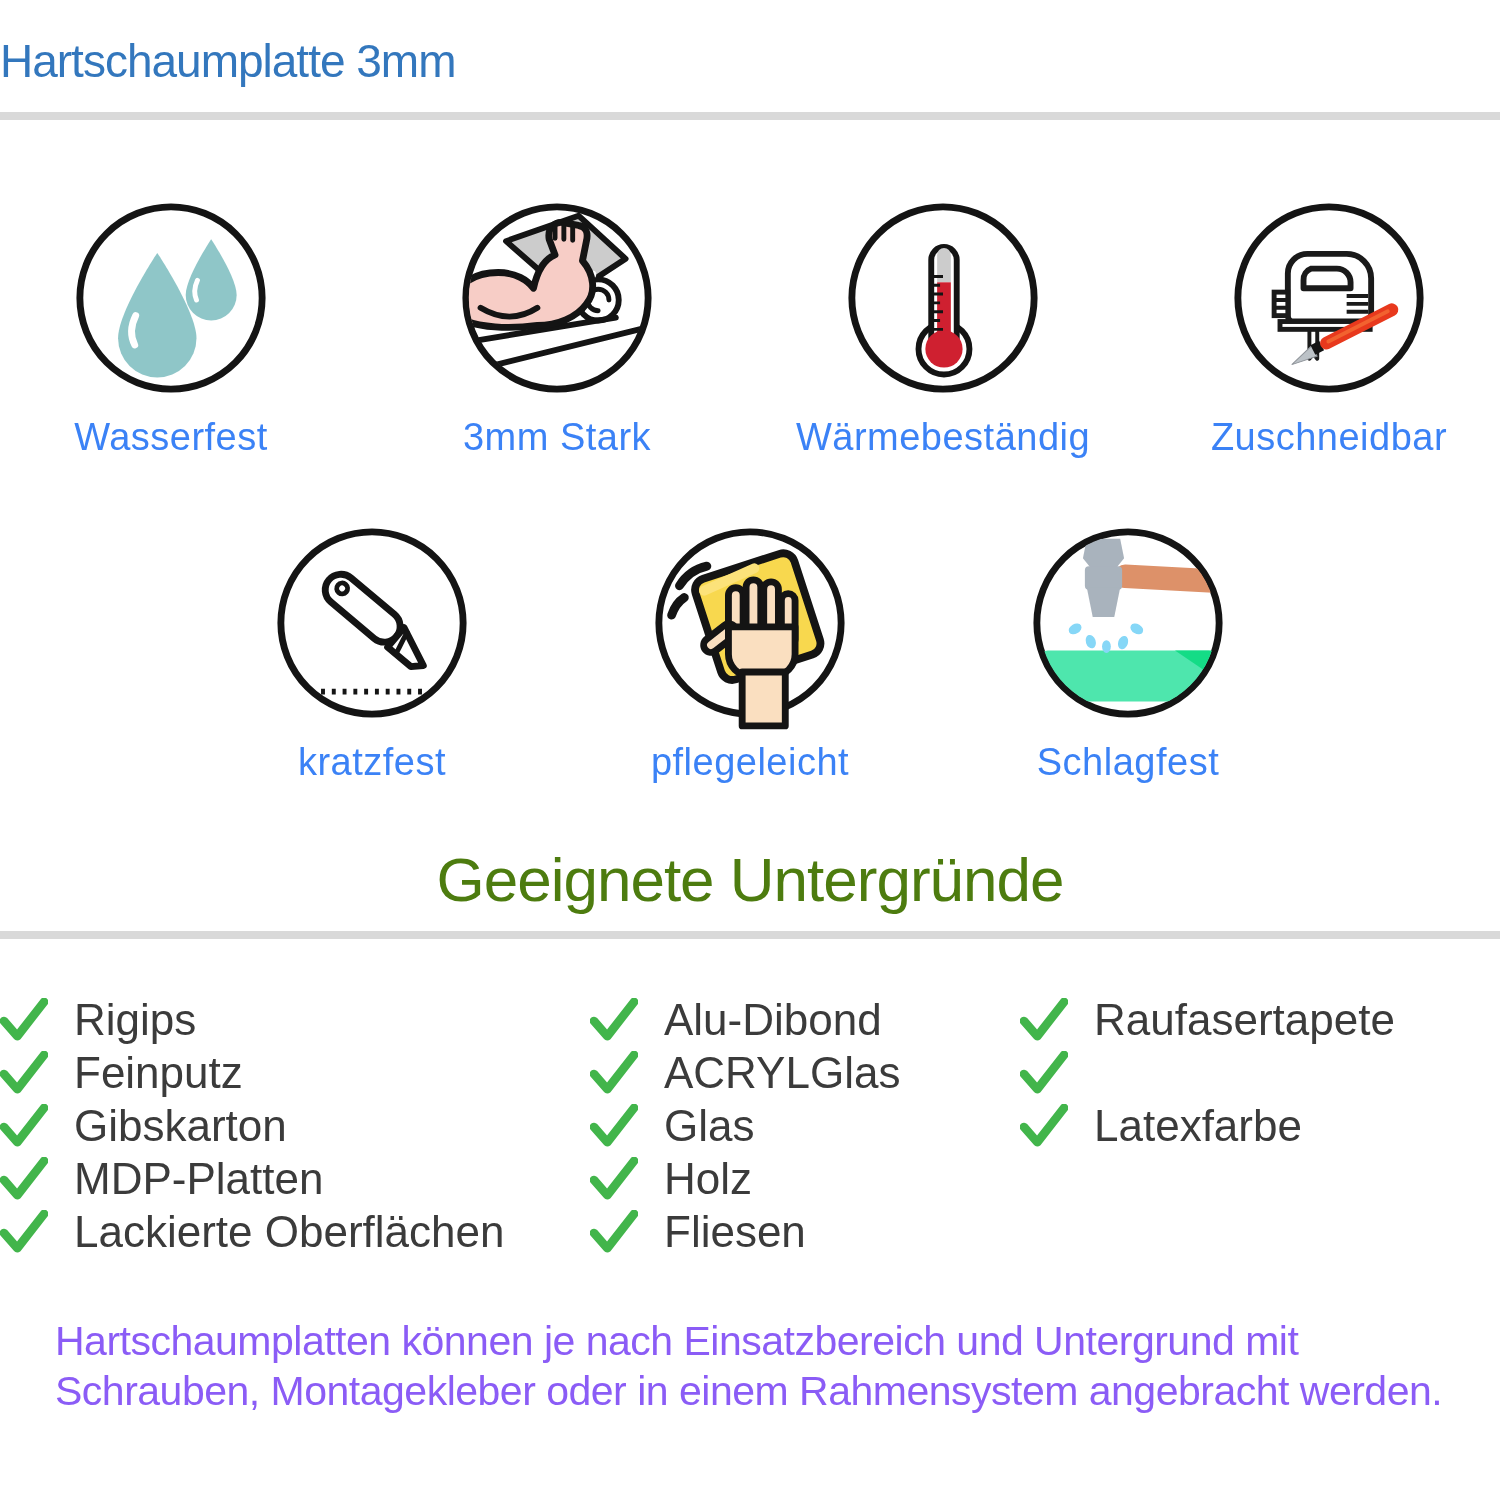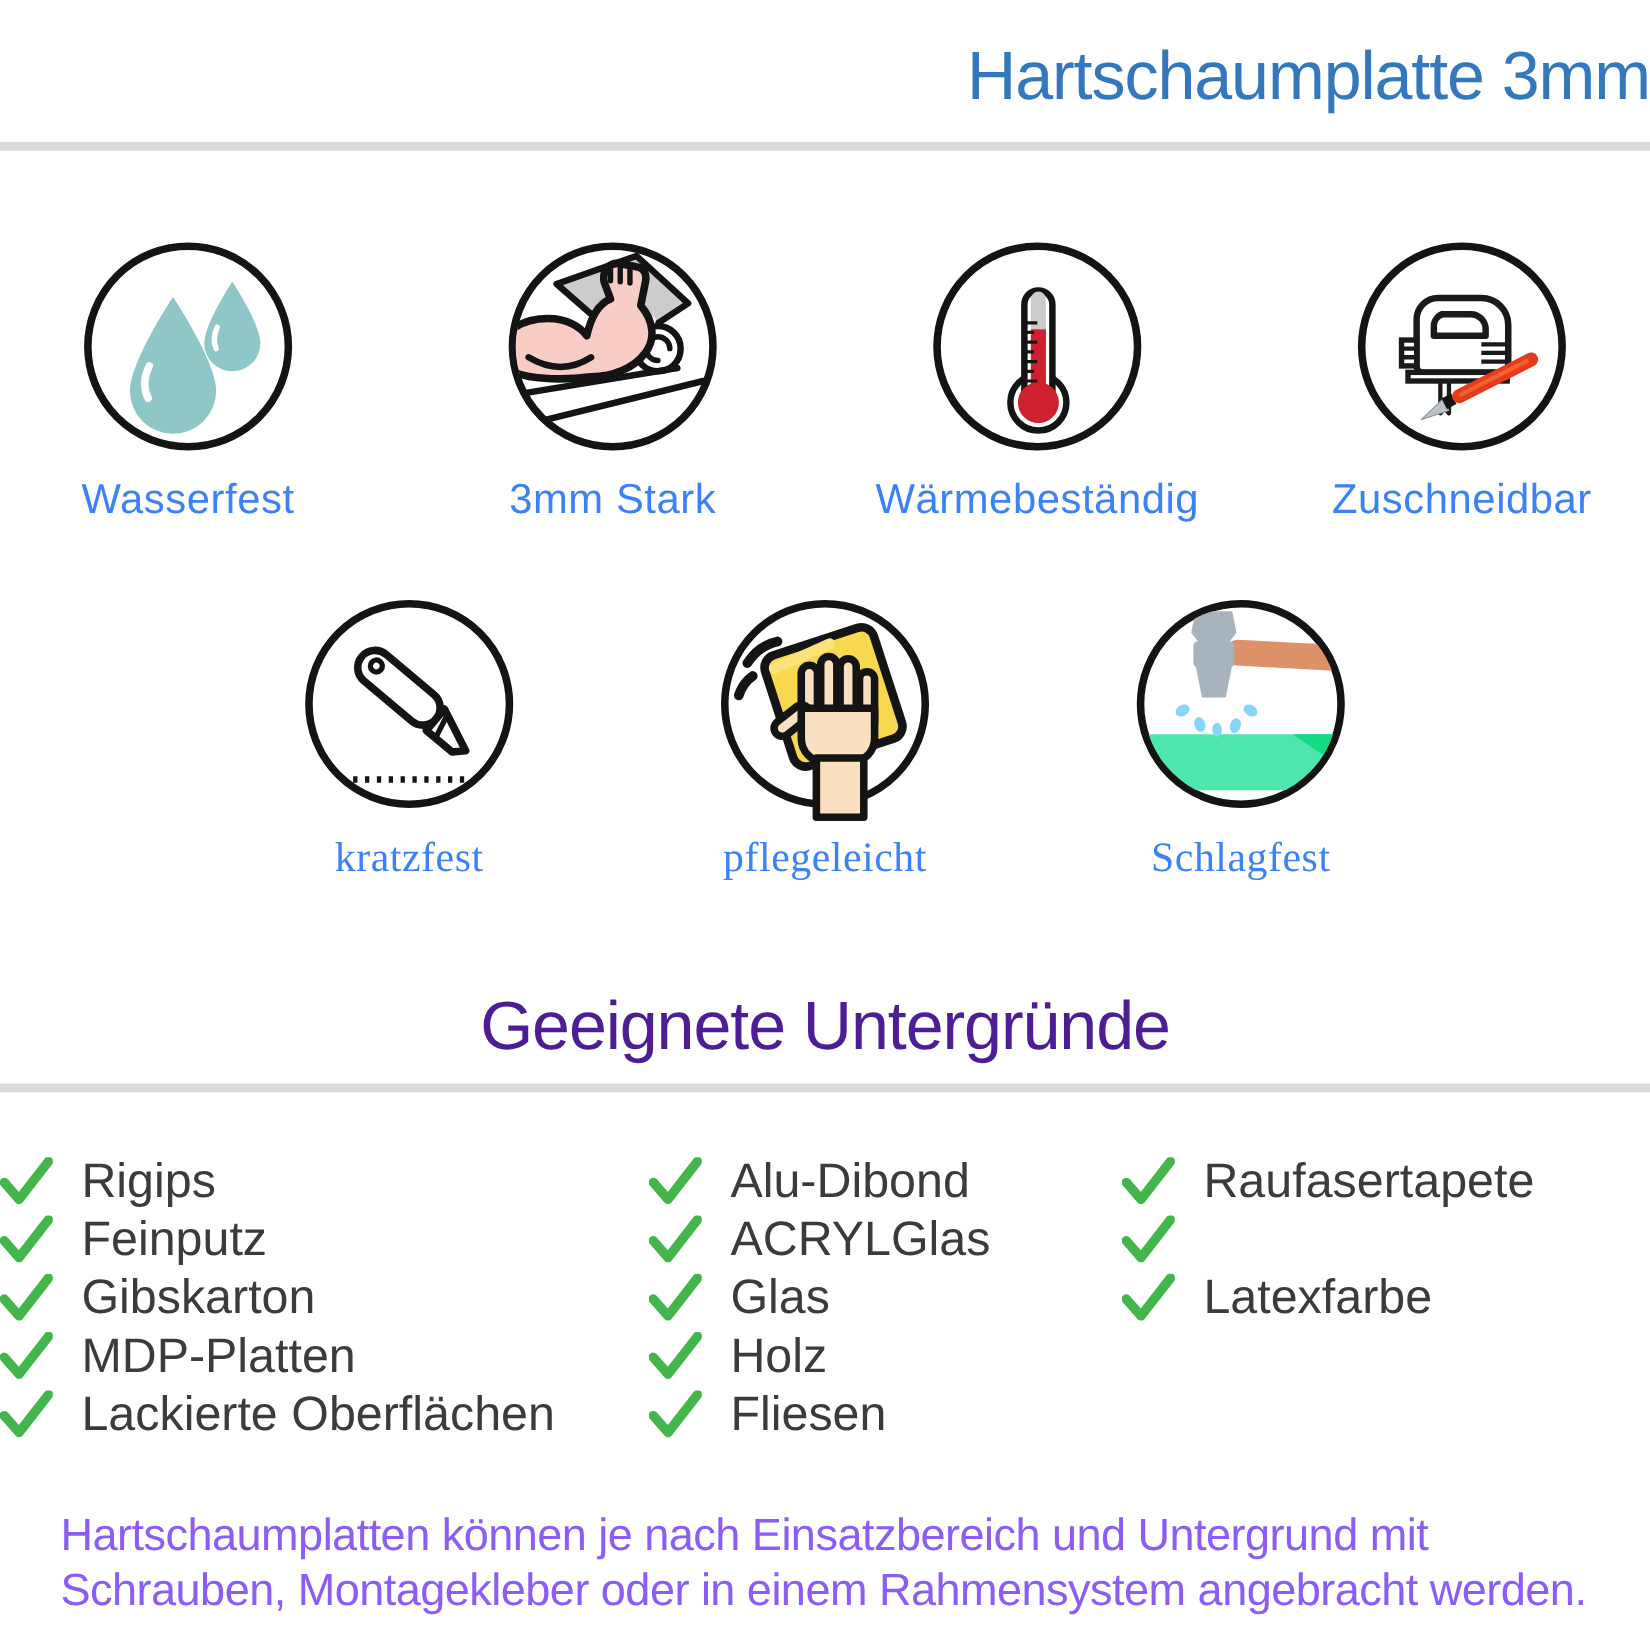--- a/index.html
+++ b/index.html
@@ -3,41 +3,41 @@
 <meta charset="utf-8">
 <style>
   html,body{margin:0;padding:0;}
   body{
     width:1500px;height:1500px;background:#ffffff;overflow:hidden;
     font-family:"Liberation Sans", sans-serif;
     -webkit-font-smoothing:antialiased;
   }
   .page{position:relative;width:1500px;height:1500px;}
   .title{
-    margin:34px 0 0 0;text-align:right;
-    font-size:62px;font-weight:400;letter-spacing:-1px;
+    margin:34px 0 0 0;text-align:left;
+    font-size:46px;font-weight:400;letter-spacing:-1px;
     color:#3377bd;
   }
   .divider{height:8px;background:#d9d9d9;width:100%;}
   .divider.top{margin-top:24px;}
   .divider.section{margin-top:16px;}
   .features-row{display:flex;justify-content:center;align-items:flex-start;}
   .features-row.row-1{gap:190px;margin-top:80px;}
-  .features-row.row-2{gap:182px;margin-top:66px;font-family:Liberation Serif, serif;}
+  .features-row.row-2{gap:182px;margin-top:66px;}
   .feature{width:196px;display:flex;flex-direction:column;align-items:center;}
   .icon-circle{width:196px;height:196px;}
   .icon-circle svg{display:block;}
   .feature-label{
     margin-top:20px;font-size:38px;color:#3b82f6;white-space:nowrap;
     letter-spacing:0.5px;
   }
   .section-title{
-    margin:96px 0 0 0;text-align:center;
+    margin:60px 0 0 0;text-align:center;
     font-size:62px;font-weight:400;letter-spacing:-1px;
-    color:#4c1d95;
+    color:#4d7c0f;
   }
   .checklist{
     display:flex;align-items:flex-start;
     margin-top:54px;
   }
   .check-col{list-style:none;margin:0;padding:0;}
   .check-col.col-0{width:590px;}
   .check-col.col-1{width:430px;}
   .check-col.col-2{width:auto;}
   .check-item{display:flex;align-items:center;height:53px;}

